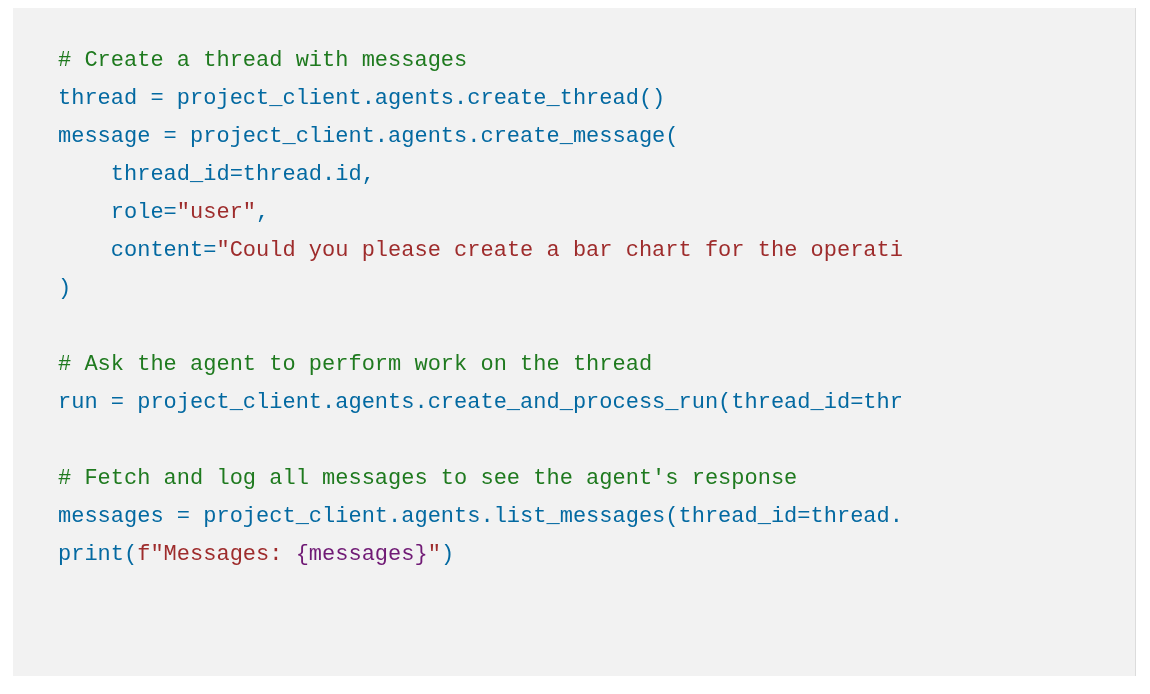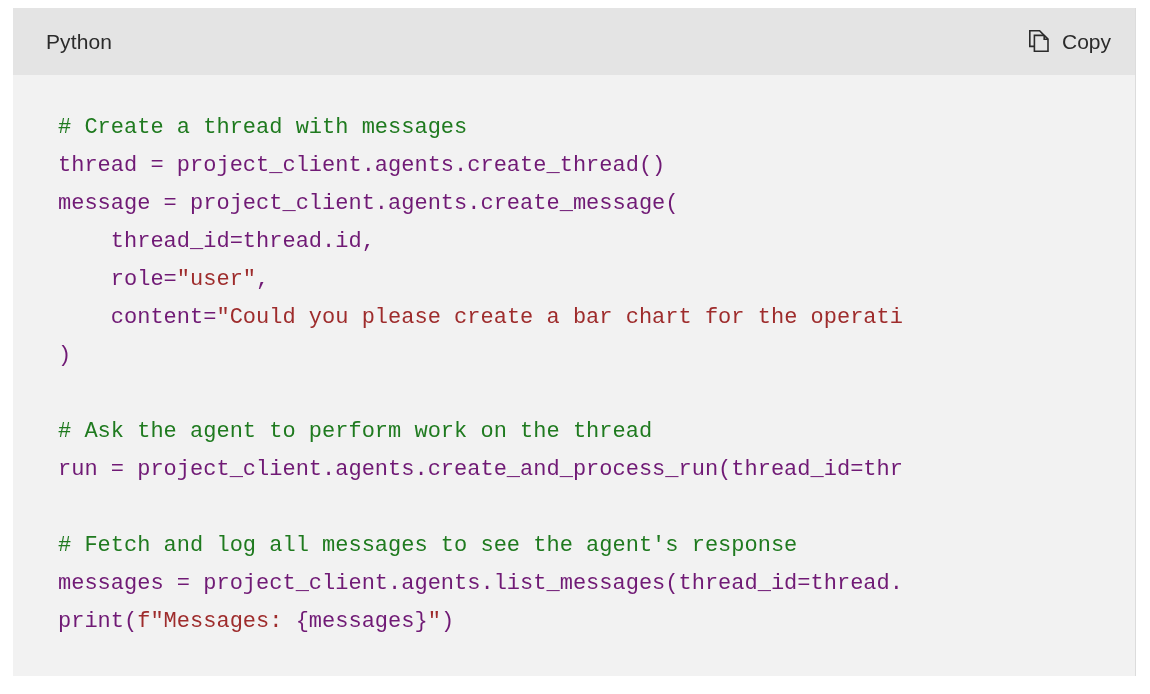--- a/index.html
+++ b/index.html
@@ -87,39 +87,25 @@
 
   .code-line {
     white-space: pre;
     display: block;
     height: 38px;
   }
 
   .tok-comment { color: #1f7a1f; }
   .tok-string  { color: #9e2c2c; }
   .tok-interp  { color: #701a75; }
-  .tok-plain   { color: #701a75; }
+  .tok-plain   { color: #0369a1; }
 </style>
 </head>
 <body>
 
 <div class="code-block">
 
-  <div class="code-header">
-    <span class="lang-label">Python</span>
-
-    <button class="copy-button">
-      <span class="copy-icon-wrap">
-        <svg class="copy-icon" viewBox="0 0 23 25" xmlns="http://www.w3.org/2000/svg" fill="none" stroke="#2b2b2b" stroke-width="1.6">
-          <path d="M1.8 1.8 H11.6 L15.4 5.6 V17.4 H1.8 Z"></path>
-          <path d="M6.4 6.4 H16.2 L20.0 10.2 V22.2 H6.4 Z" fill="#e4e4e4"></path>
-          <path d="M16.2 6.4 V10.2 H20.0"></path>
-        </svg>
-      </span>
-      <span class="copy-label">Copy</span>
-    </button>
-  </div>
 
   <div class="code-body">
     <pre class="code" id="code-content"><span class="code-line"><span class="tok-comment"># Create a thread with messages</span></span><span class="code-line"><span class="tok-plain">thread = project_client.agents.create_thread()</span></span><span class="code-line"><span class="tok-plain">message = project_client.agents.create_message(</span></span><span class="code-line"><span class="tok-plain">    thread_id=thread.id,</span></span><span class="code-line"><span class="tok-plain">    role=</span><span class="tok-string">"user"</span><span class="tok-plain">,</span></span><span class="code-line"><span class="tok-plain">    content=</span><span class="tok-string">"Could you please create a bar chart for the operati</span></span><span class="code-line"><span class="tok-plain">)</span></span><span class="code-line">&nbsp;</span><span class="code-line"><span class="tok-comment"># Ask the agent to perform work on the thread</span></span><span class="code-line"><span class="tok-plain">run = project_client.agents.create_and_process_run(thread_id=thr</span></span><span class="code-line">&nbsp;</span><span class="code-line"><span class="tok-comment"># Fetch and log all messages to see the agent's response</span></span><span class="code-line"><span class="tok-plain">messages = project_client.agents.list_messages(thread_id=thread.</span></span><span class="code-line"><span class="tok-plain">print(</span><span class="tok-string">f"Messages: </span><span class="tok-interp">{messages}</span><span class="tok-string">"</span><span class="tok-plain">)</span></span></pre>
   </div>
 
 </div>
 
 </body></html>

